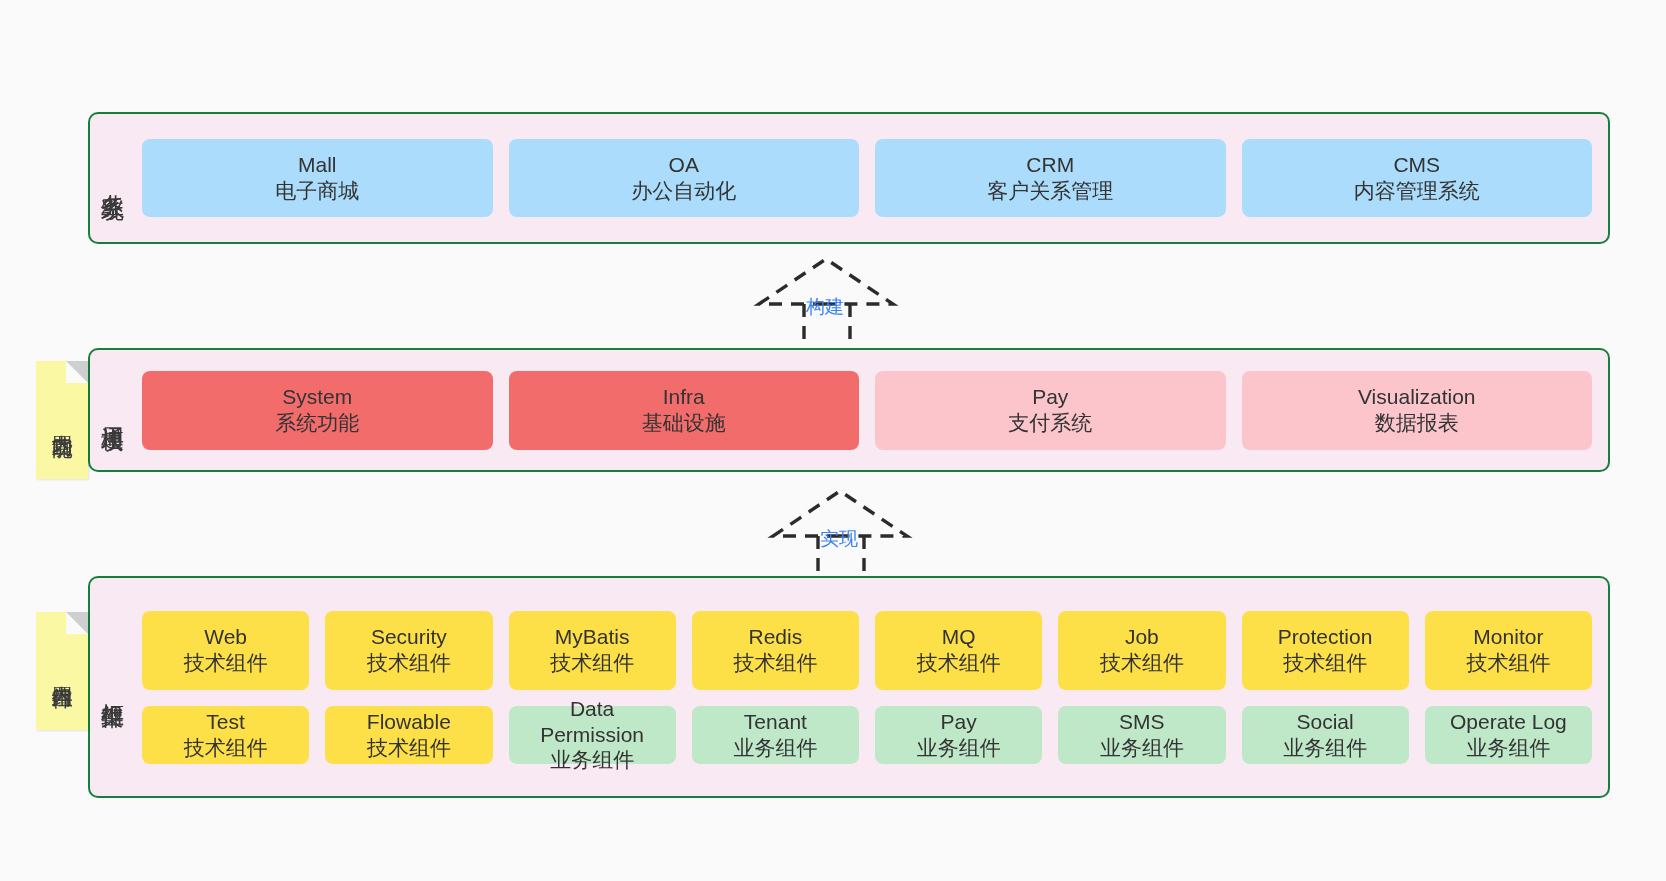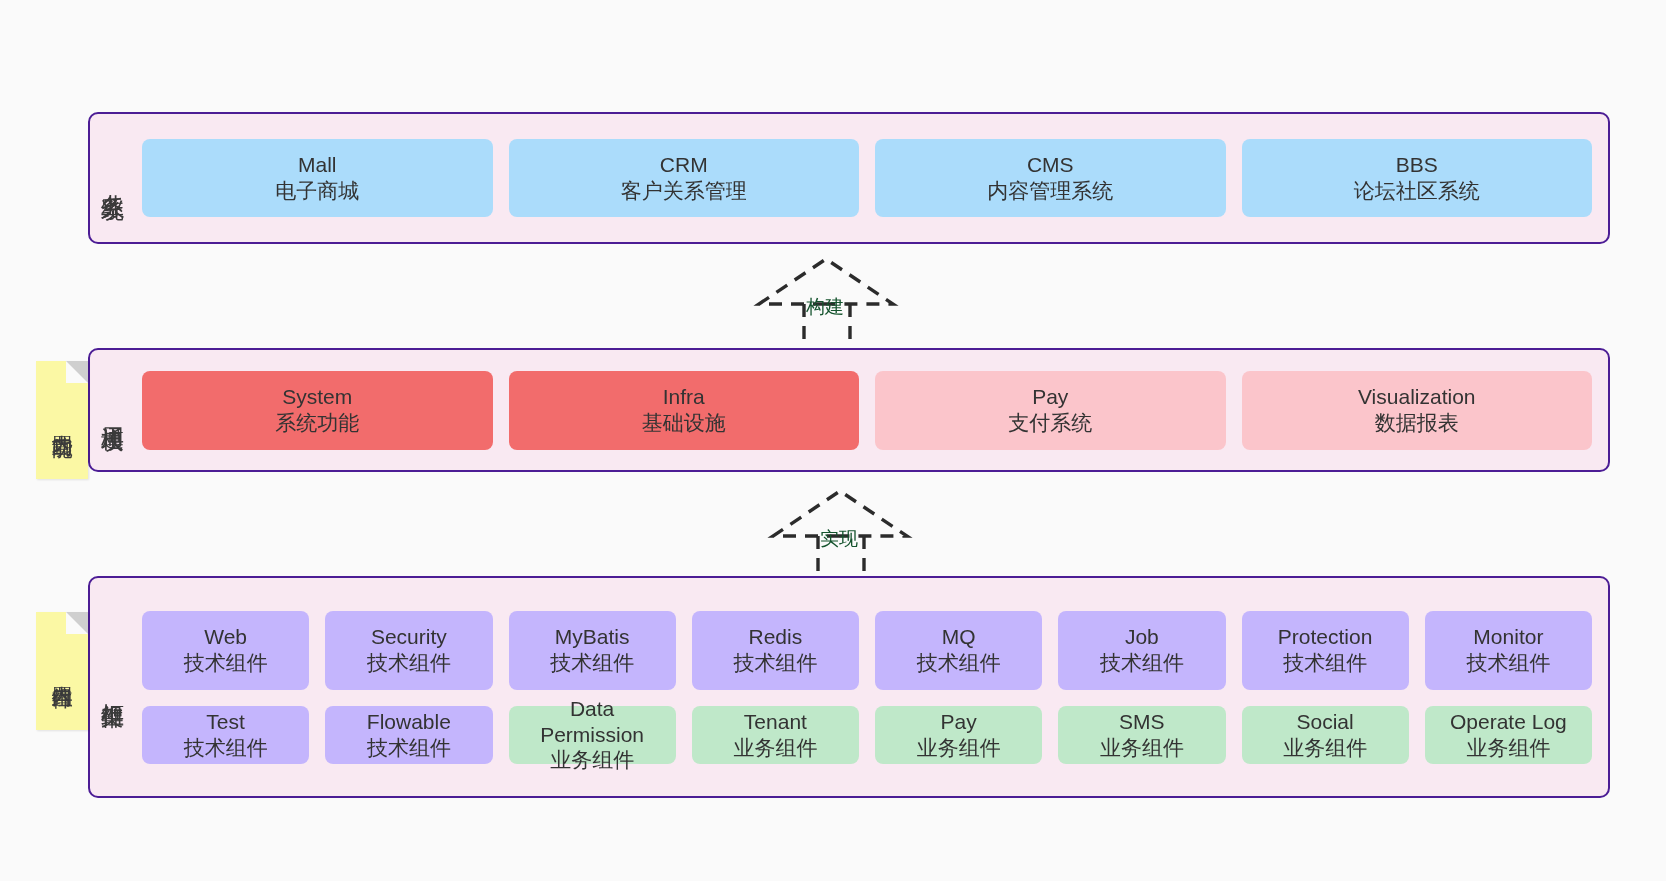--- a/index.html
+++ b/index.html
@@ -23,21 +23,21 @@
     width: 1666px;
     height: 881px;
     background: #fafafa;
   }
 
   
   .layer {
     position: absolute;
     box-sizing: border-box;
     background: #f9e9f2;
-    border: 2px solid #4c1d95;
+    border: 2px solid #15803d;
     border-radius: 10px;
     display: flex;
     align-items: stretch;
   }
 
   
   .layer-label {
     flex: 0 0 auto;
     width: 46px;
     display: flex;
@@ -85,21 +85,21 @@
     box-sizing: border-box;
     user-select: none;
   }
   .card .t1 { display: block; }
   .card .t2 { display: block; }
 
   
   .c-blue        { background: #abdcfb; }
   .c-red         { background: #f26c6c; }
   .c-pink        { background: #fbc5cb; }
-  .c-green       { background: #c4b5fd; }
+  .c-green       { background: #fde047; }
   .c-lightgreen  { background: #bfe8c9; }
 
   
   .sticky {
     position: absolute;
     background: #fbf8a4;
     box-sizing: border-box;
     display: flex;
     align-items: center;
     justify-content: center;
@@ -138,51 +138,51 @@
 
   
   .connector {
     position: absolute;
     z-index: 2;
   }
   .connector svg { display: block; overflow: visible; }
   .conn-label {
     position: absolute;
     font-size: 19px;
-    color: #14532d;
+    color: #3b82f6;
     background: transparent;
     white-space: nowrap;
     user-select: none;
     text-align: right;
   }
 </style>
 </head>
 <body>
 
 <div id="canvas">
 
   <div class="layer" id="layer-business" style="left:88px; top:112px; width:1522px; height:132px;">
     <div class="layer-label">业务系统</div>
     <div class="layer-body">
       <div class="row" style="height:78px;">
         <div class="card c-blue">
           <span class="t1">Mall</span>
           <span class="t2">电子商城</span>
         </div>
         <div class="card c-blue">
+          <span class="t1">OA</span>
+          <span class="t2">办公自动化</span>
+        </div>
+        <div class="card c-blue">
           <span class="t1">CRM</span>
           <span class="t2">客户关系管理</span>
         </div>
         <div class="card c-blue">
           <span class="t1">CMS</span>
           <span class="t2">内容管理系统</span>
-        </div>
-        <div class="card c-blue">
-          <span class="t1">BBS</span>
-          <span class="t2">论坛社区系统</span>
         </div>
       </div>
     </div>
   </div>
 
   <div class="connector" style="left:758px; top:258px; width:150px; height:90px;">
     <svg width="150" height="90" viewBox="0 0 150 90">
 
       <path d="M 68 46 L 1 46 L 68 1 L 135 46 L 68 46" fill="none" stroke="#2b2b2b" stroke-width="3.4" stroke-dasharray="13 9" stroke-linecap="butt" stroke-linejoin="miter"></path>
 

